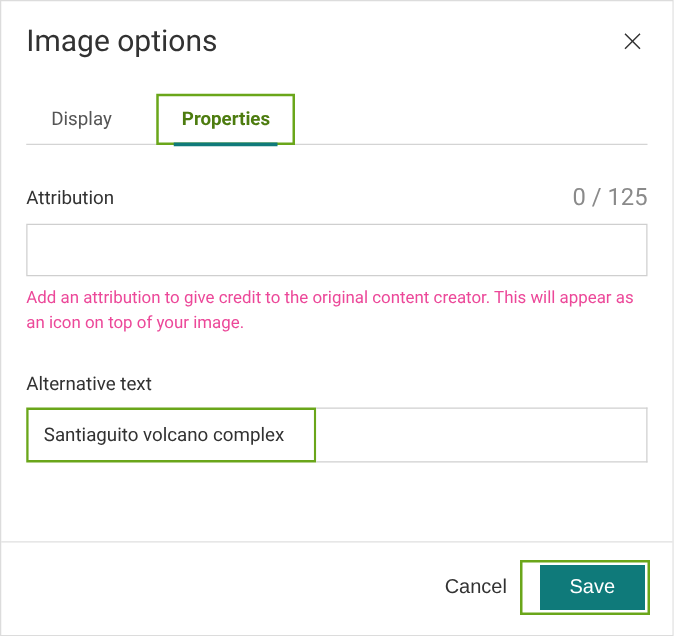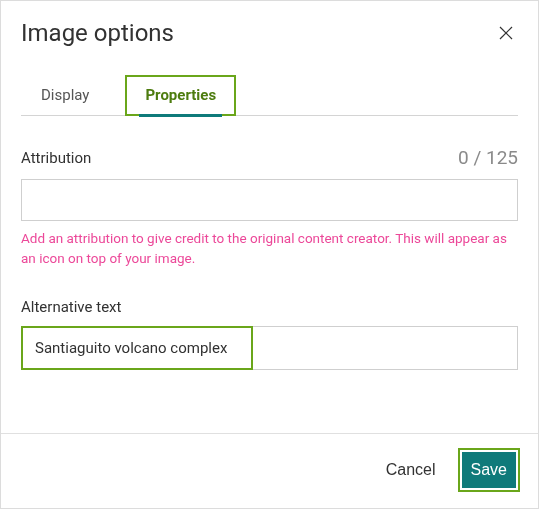--- a/index.html
+++ b/index.html
@@ -125,41 +125,42 @@
       color: #ec4899;
       margin-top: 8px;
       line-height: 1.45;
     }
     .footer {
       border-top: 1px solid #e0e0e0;
       padding: 14px 18px 16px 18px;
       display: flex;
       justify-content: flex-end;
       align-items: center;
-      gap: 16px;
+      gap: 4px;
     }
     .btn-cancel {
       background: none;
       border: none;
       font-size: 16px;
       color: #323232;
       cursor: pointer;
       padding: 8px 6px;
     }
     .btn-save-wrap {
       border: 2.5px solid #6aa61a;
       padding: 2px;
     }
     .btn-save {
       background: #0f7a7a;
       color: #fff;
       border: none;
       font-size: 16px;
-      padding: 9px 9px;
-      cursor: pointer;
+      padding: 9px 24px;
+      cursor: pointer;
+      margin-left: 12px;
     }
   </style>
 </head>
 <body>
 
 <div class="dialog">
   <div class="content">
     <div class="header-row">
       <h1 class="title">Image options</h1>
       <button class="close-btn">

